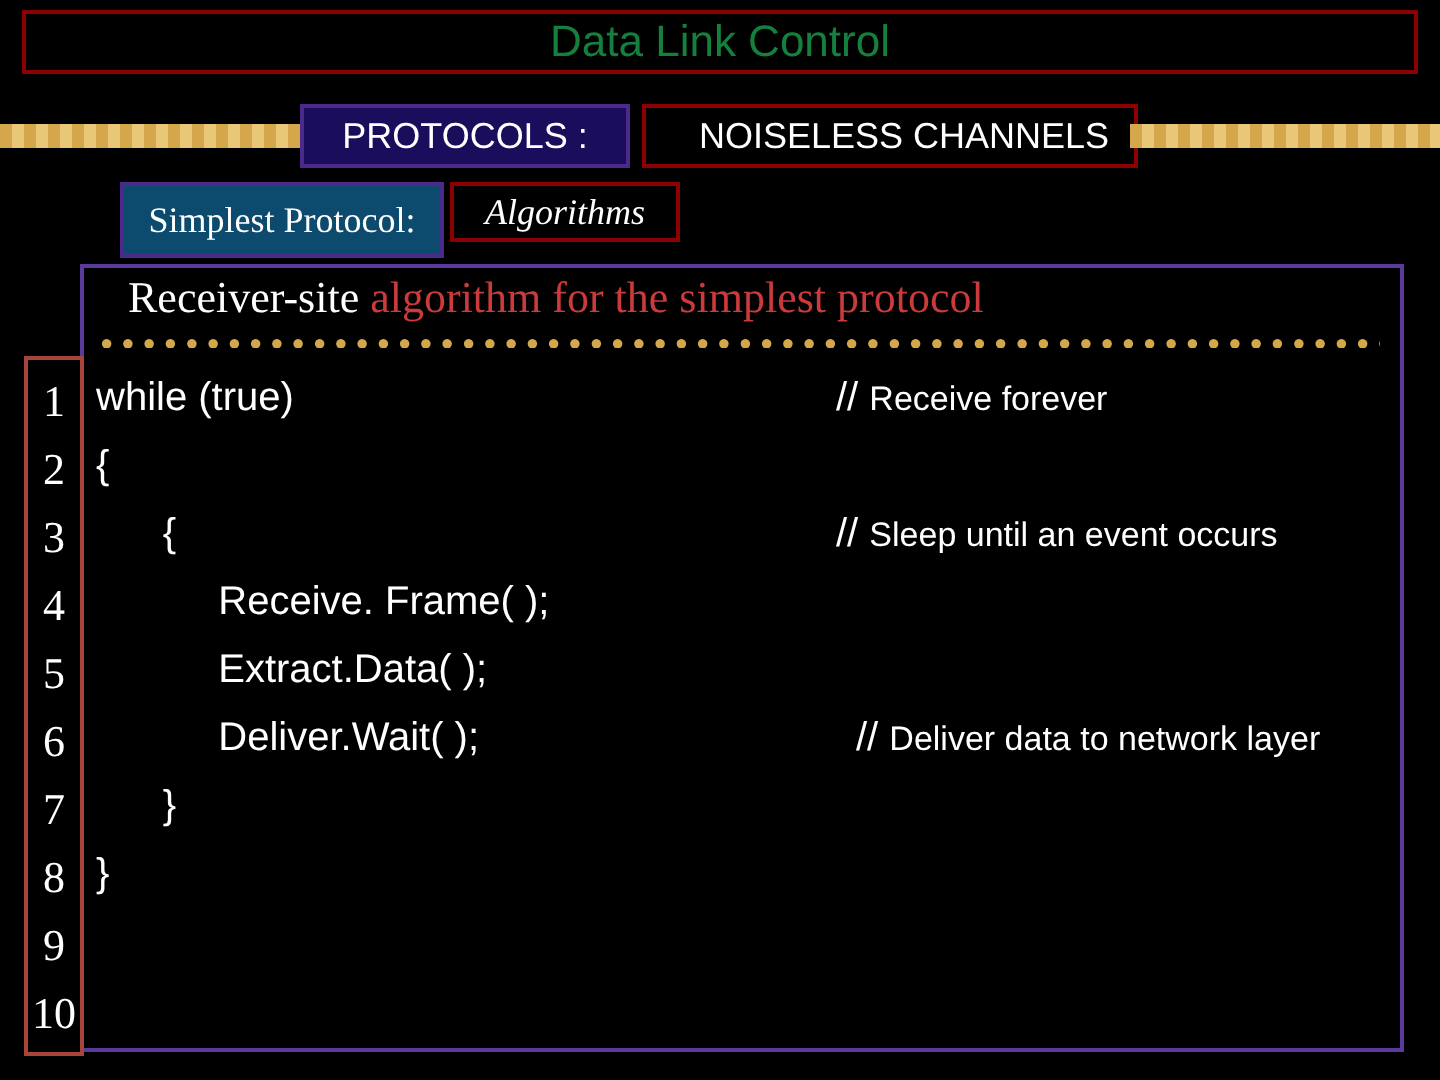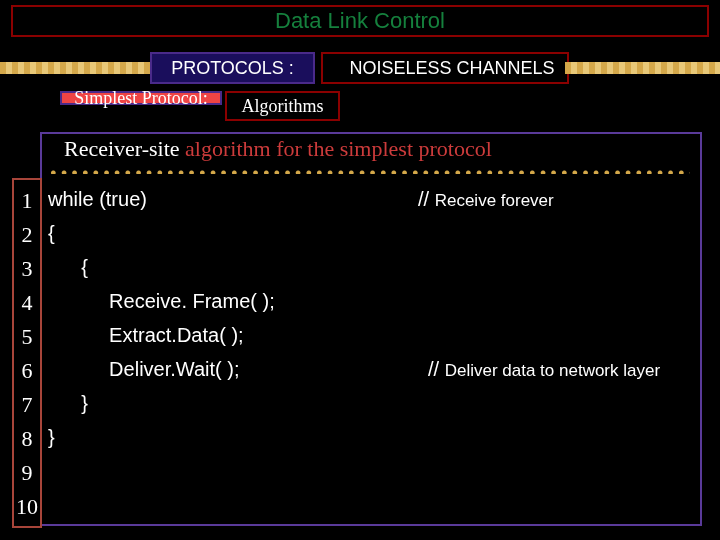--- a/index.html
+++ b/index.html
@@ -82,22 +82,22 @@
   }
   .noiseless-text {
     color: #fff;
     font-size: 18px;
   }
   .simplest-box {
     position: absolute;
     top: 91px;
     left: 60px;
     width: 162px;
-    height: 14px;
-    background: #ef4444;
+    height: 38px;
+    background: #0c4a6e;
     border: 2px solid #4a2a8a;
     display: flex;
     align-items: center;
     justify-content: center;
   }
   .simplest-text {
     color: #fff;
     font-size: 18px;
     font-family: 'Times New Roman', serif;
   }
@@ -105,20 +105,21 @@
     position: absolute;
     top: 91px;
     left: 225px;
     width: 115px;
     height: 30px;
     background: #000;
     border: 2px solid #8b0000;
     display: flex;
     align-items: center;
     justify-content: center;
+    font-style: italic;
   }
   .algorithms-text {
     color: #fff;
     font-size: 18px;
     font-family: 'Times New Roman', serif;
   }
   .main-box {
     position: absolute;
     top: 132px;
     left: 40px;
@@ -230,20 +231,20 @@
   <div class="linenum">6</div>
   <div class="linenum">7</div>
   <div class="linenum">8</div>
   <div class="linenum">9</div>
   <div class="linenum">10</div>
 </div>
 
 <div class="code-area">
   <div class="code-line"><span>while (true)</span><span class="cmt1"><span class="comment-slash">// </span><span class="comment-text">Receive forever</span></span></div>
   <div class="code-line">{</div>
-  <div class="code-line"></div>
+  <div class="code-line"><span class="cmt3"><span class="comment-slash">// </span><span class="comment-text">Sleep until an event occurs</span></span></div>
   <div class="code-line">      {</div>
   <div class="code-line">           Receive. Frame( );</div>
   <div class="code-line">           Extract.Data( );</div>
   <div class="code-line"><span>           Deliver.Wait( );</span><span class="cmt8"><span class="comment-slash">// </span><span class="comment-text">Deliver data to network layer</span></span></div>
   <div class="code-line">      }</div>
   <div class="code-line">}</div>
 </div>
 
 </body></html>

